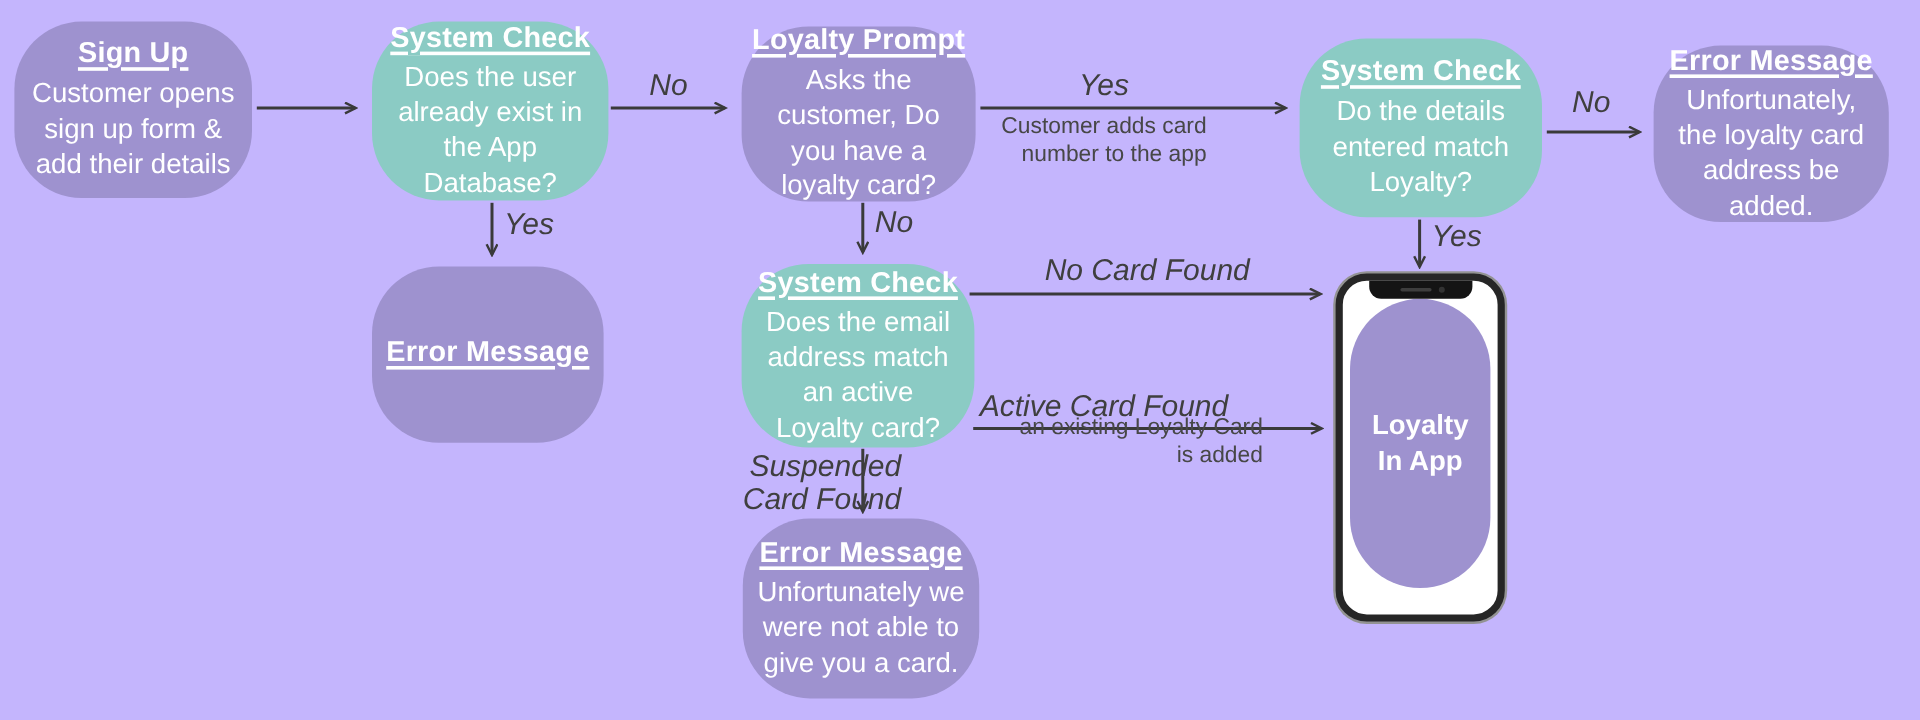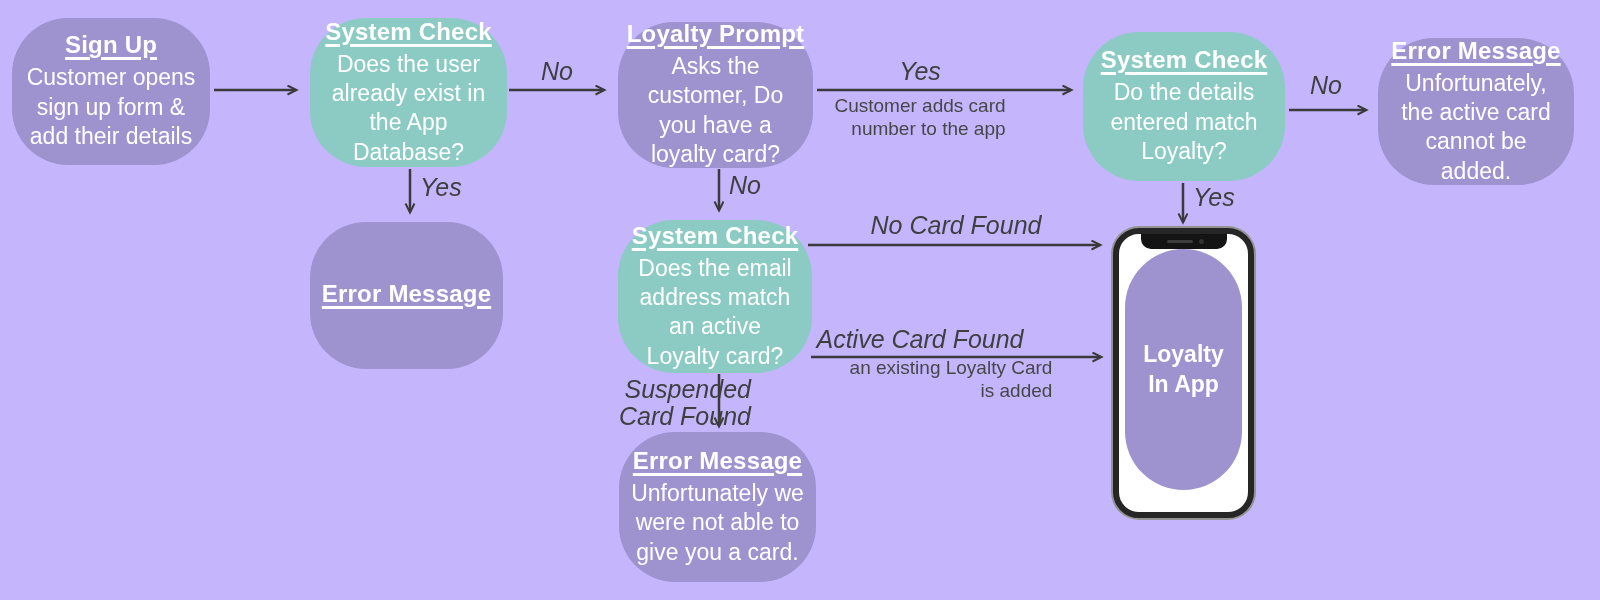--- a/index.html
+++ b/index.html
@@ -84,21 +84,21 @@
     <div class="node-body">Asks the customer, Do you have a loyalty card?</div>
   </div>
 
   <div class="node teal" style="left:1083px;top:32px;width:202px;height:149px">
     <div class="node-title">System Check</div>
     <div class="node-body">Do the details entered match Loyalty?</div>
   </div>
 
   <div class="node purple" style="left:1378px;top:38px;width:196px;height:147px">
     <div class="node-title">Error Message</div>
-    <div class="node-body">Unfortunately, the active card cannot be added.</div>
+    <div class="node-body">Unfortunately, the loyalty card address be added.</div>
   </div>
 
   <div class="node purple" style="left:310px;top:222px;width:193px;height:147px">
     <div class="node-title">Error Message</div>
   </div>
 
   <div class="node teal" style="left:618px;top:220px;width:194px;height:153px">
     <div class="node-title">System Check</div>
     <div class="node-body">Does the email address match an active Loyalty card?</div>
   </div>
@@ -118,21 +118,21 @@
 
   <div class="lbl big" style="left:420px;top:174px">Yes</div>
 
   <div class="lbl big" style="left:729px;top:172px">No</div>
 
   <div class="lbl big" style="left:1193px;top:184px">Yes</div>
 
   <div class="lbl big center" style="left:956px;top:212px">No Card Found</div>
 
   <div class="lbl big center" style="left:920px;top:326px">Active Card Found</div>
-  <div class="lbl sub center" style="left:951px;top:356px">an existing Loyalty Card
+  <div class="lbl sub center" style="left:951px;top:345px">an existing Loyalty Card
 is added</div>
 
   <div class="lbl big right" style="right:849px;top:376px">Suspended
 Card Found</div>
 
   <div class="phone">
     <div class="phone-screen">
       <div class="screen-pill">
         <div class="screen-pill-label">Loyalty
 In App</div>

